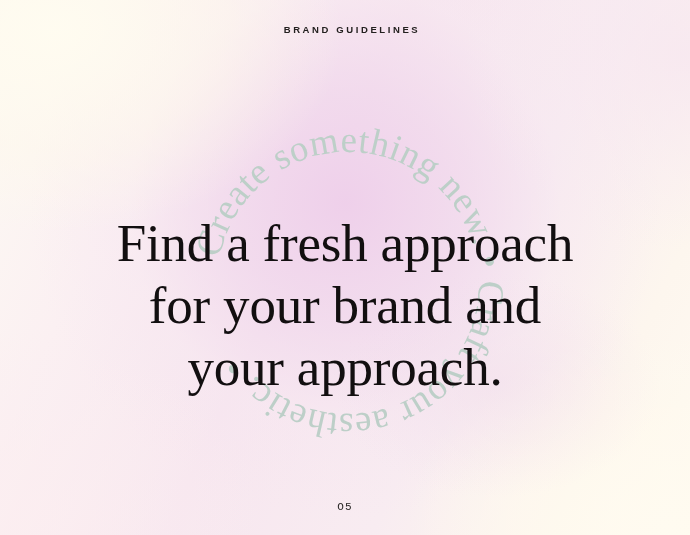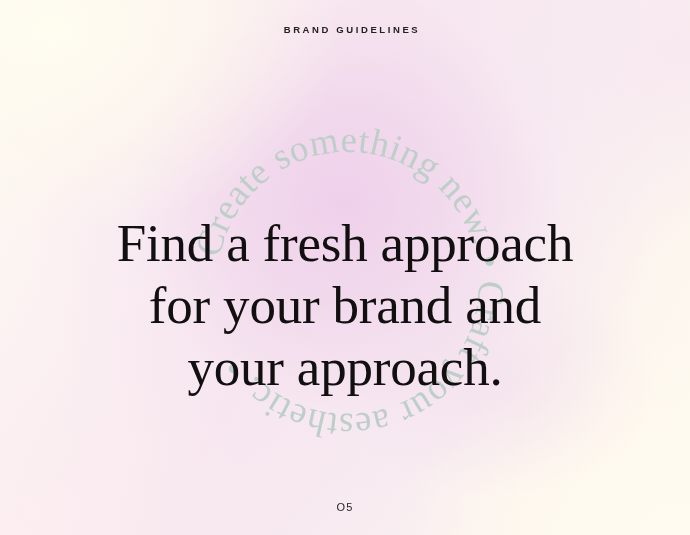--- a/index.html
+++ b/index.html
@@ -142,21 +142,21 @@
     display: block;
   }
 
   
   .page-num {
     position: absolute;
     bottom: 22px;
     left: 0;
     right: 0;
     text-align: center;
-    font-family: Liberation Sans, sans-serif;
+    font-family: Liberation Mono, monospace;
     font-size: 11px;
     letter-spacing: 1.2px;
     color: #2a2726;
     line-height: 1;
   }
 </style>
 </head>
 <body>
 
 <div id="slide">

